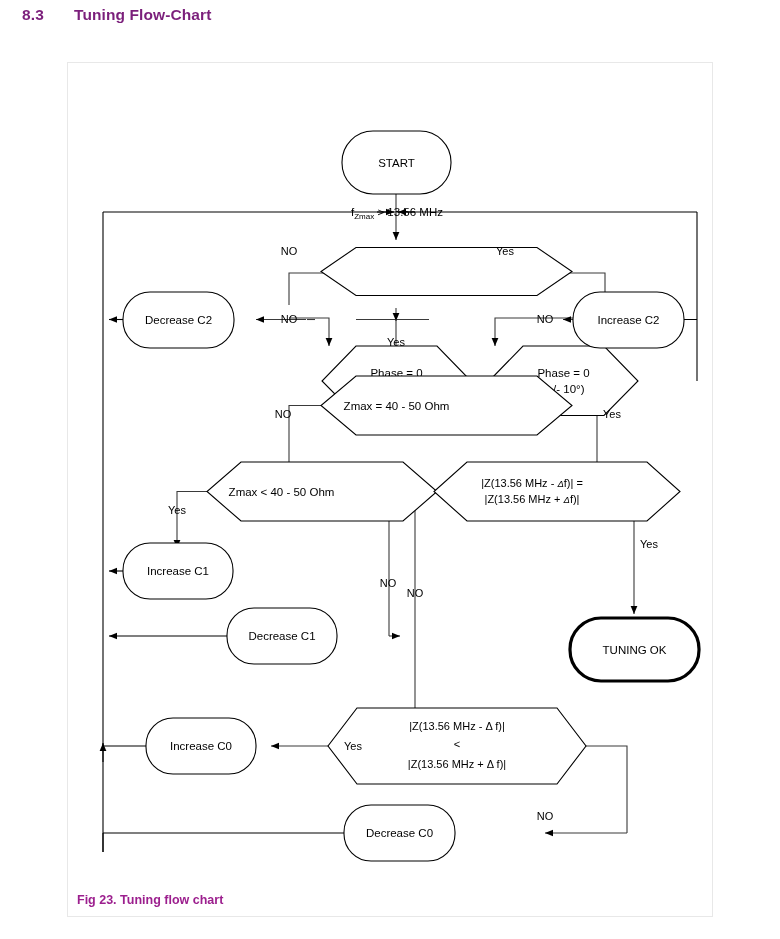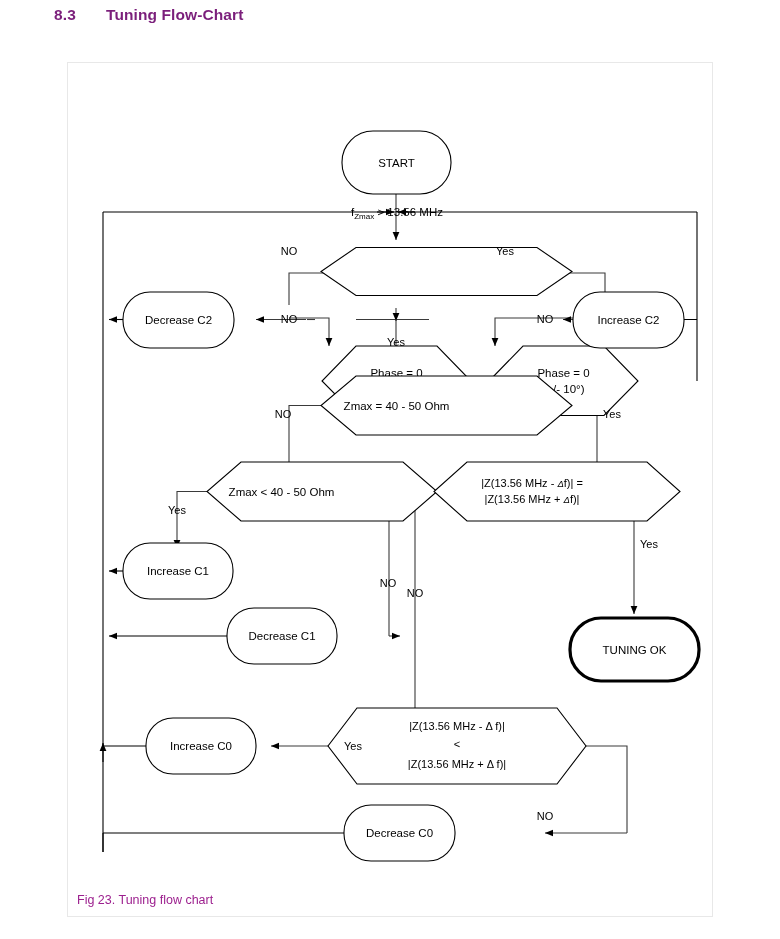--- a/index.html
+++ b/index.html
@@ -26,21 +26,20 @@
     top: 6px;
     font-size: 15.5px;
     font-weight: bold;
     color: #7b1f7b;
     letter-spacing: 0.1px;
     white-space: nowrap;
   }
   .section-heading .num {
     display: inline-block;
     width: 52px;
-    margin-left: 32px;
   }
   #figure-box {
     position: absolute;
     left: 67px;
     top: 62px;
     width: 646px;
     height: 855px;
     border: 1px solid #e8e8e8;
     background: #ffffff;
     box-sizing: border-box;
@@ -48,21 +47,21 @@
   #flow-svg {
     position: absolute;
     left: 67px;
     top: 62px;
   }
   .fig-caption {
     position: absolute;
     left: 77px;
     top: 893px;
     font-size: 12.5px;
-    font-weight: normal;
+    font-weight: bold;
     color: #9c1f8e;
     white-space: nowrap;
   }
   svg text {
     font-family: "Liberation Sans", sans-serif;
     fill: #000000;
   }
   .nodetext { font-size: 11.5px; }
   .nodetext-sm { font-size: 11px; }
   .edgelabel { font-size: 11px; }

